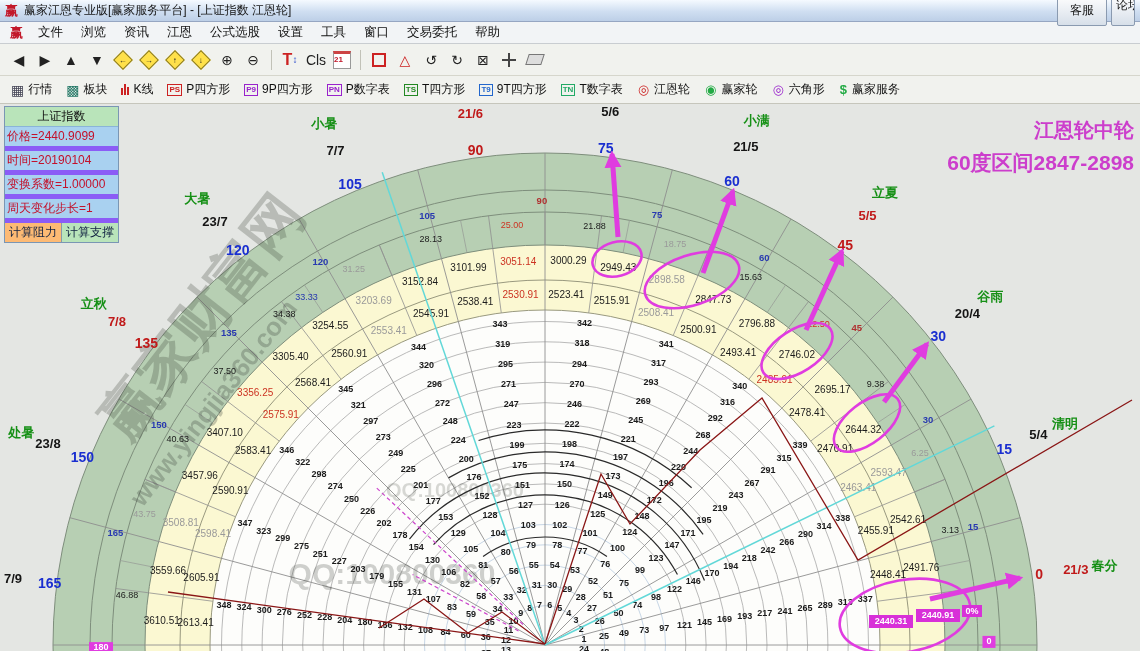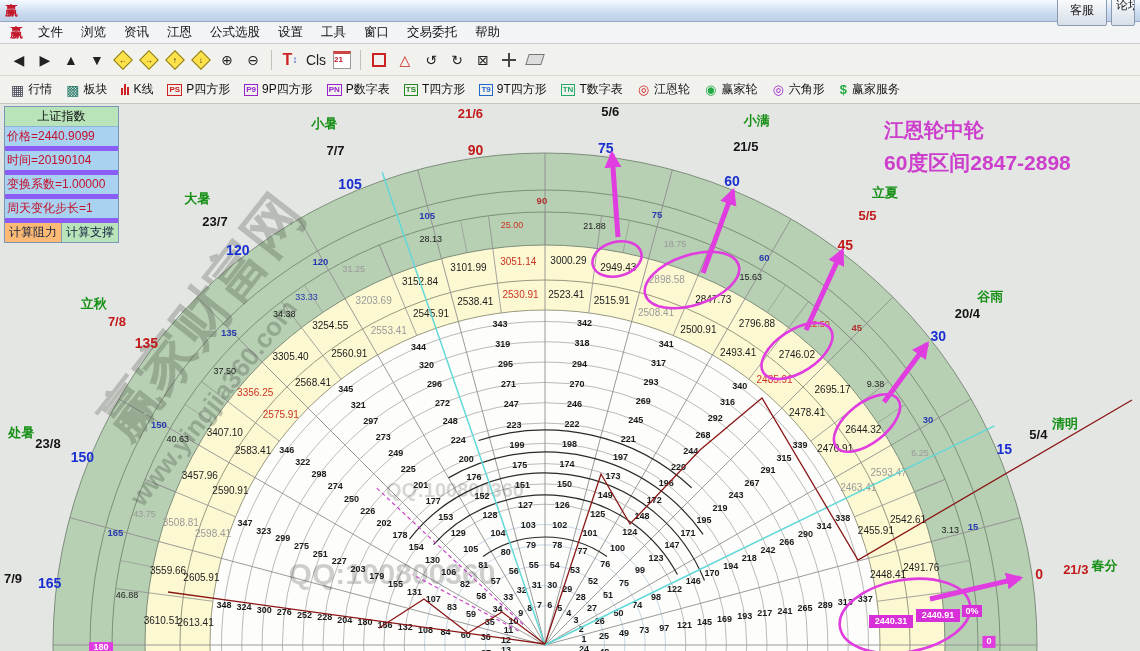--- a/index.html
+++ b/index.html
@@ -45,30 +45,31 @@
   .chart svg{position:absolute;left:0;top:0}
   .info-panel{position:absolute;left:4px;top:2px;width:113px;border:1px solid #7a96b4;
     background:#a9d1f0;font-size:12px;z-index:5}
   .ip-header{background:#b9e4ba;color:#111;text-align:center;height:19px;line-height:19px;border-bottom:1px solid #8ab4d8}
   .ip-row{height:19px;line-height:19px;padding:0 2px;color:#c3112b;background:#a9d1f0;
     border-bottom:5px solid #8b5cf6;white-space:nowrap;overflow:hidden}
   .ip-buttons{display:flex}
   .ip-btn{flex:1;height:19px;line-height:19px;text-align:center;border-right:1px solid #8899aa;color:#102040}
   .ip-btn.resist{background:#fdba74}
   .ip-btn.support{background:#b9e4ba;border-right:none}
-  .annotation{position:absolute;right:6px;top:10px;width:250px;text-align:left;
+  .annotation{position:absolute;right:6px;top:10px;width:250px;text-align:right;
     color:#cc3ecc;font-weight:700;z-index:4;line-height:1.6}
   .annotation .l1,.annotation .l2{font-size:20px}
   .annotation .l3{font-size:21px;white-space:nowrap}
 </style>
 </head>
 <body>
 
 <div class="titlebar">
   <span class="app-logo">赢</span>
+  <span class="title-text">赢家江恩专业版[赢家服务平台] - [上证指数 江恩轮]</span>
   <div class="titlebar-buttons">
       <div class="tbtn">客服</div>
       <div class="tbtn clipped">论坛</div>
     </div>
 </div>
 
 <div class="menubar">
   <span class="menu-logo">赢</span>
 <div class="menu-item">文件</div>
     <div class="menu-item">浏览</div>

